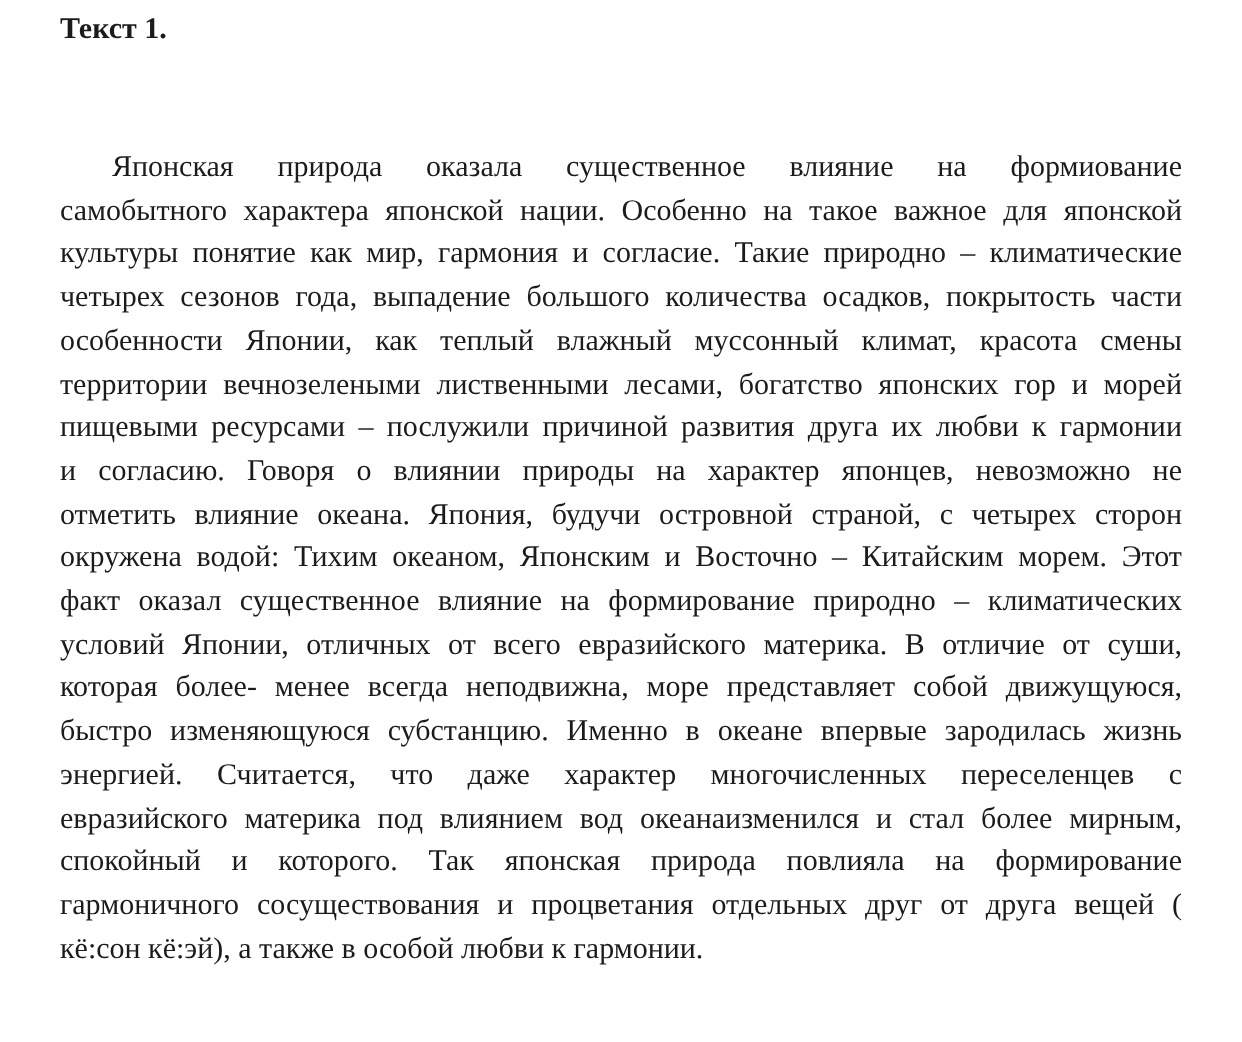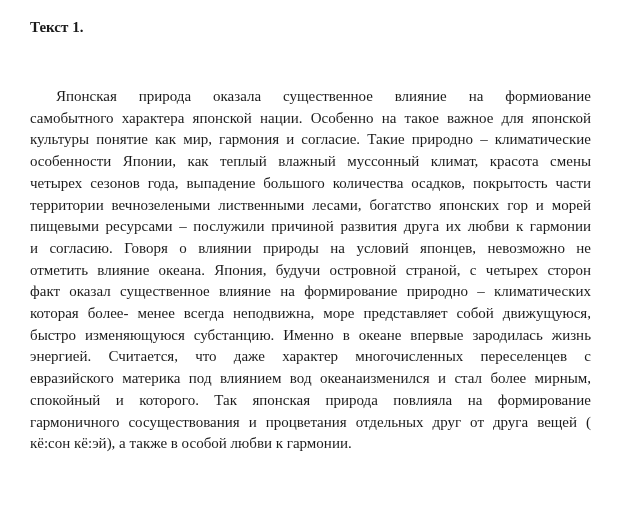--- a/index.html
+++ b/index.html
@@ -9,21 +9,21 @@
   }
   body {
     width: 621px;
     height: 521px;
     overflow: hidden;
   }
   .page {
     box-sizing: border-box;
     width: 621px;
     height: 521px;
-    padding: 16px 30px 0 30px;
+    padding: 4px 30px 0 30px;
     font-family: "Liberation Serif", "DejaVu Serif", serif;
     font-size: 15px;
     color: #1b1b1b;
     background: #ffffff;
   }
   .doc-title {
     font-size: 15px;
     font-weight: bold;
     line-height: 22px;
     margin: 0 0 5px 0;
@@ -51,27 +51,29 @@
 </style>
 </head>
 <body>
 
 <div class="page">
   <h1 class="doc-title">Текст 1.</h1>
   <div class="paragraph">
       <div class="line first-line">Японская природа оказала существенное влияние на формиование</div>
       <div class="line">самобытного характера японской нации. Особенно на такое важное для японской</div>
       <div class="line">культуры понятие как мир, гармония и согласие. Такие природно – климатические</div>
+      <div class="line">четырех сезонов года, выпадение большого количества осадков, покрытость части</div>
       <div class="line">особенности Японии, как теплый влажный муссонный климат, красота смены</div>
-      <div class="line">четырех сезонов года, выпадение большого количества осадков, покрытость части</div>
       <div class="line">территории вечнозелеными лиственными лесами, богатство японских гор и морей</div>
       <div class="line">пищевыми ресурсами – послужили причиной развития друга их любви к гармонии</div>
-      <div class="line">и согласию. Говоря о влиянии природы на условий японцев, невозможно не</div>
+      <div class="line">и согласию. Говоря о влиянии природы на характер японцев, невозможно не</div>
       <div class="line">отметить влияние океана. Япония, будучи островной страной, с четырех сторон</div>
+      <div class="line">окружена водой: Тихим океаном, Японским и Восточно – Китайским морем. Этот</div>
       <div class="line">факт оказал существенное влияние на формирование природно – климатических</div>
+      <div class="line">условий Японии, отличных от всего евразийского материка.  В отличие от суши,</div>
       <div class="line">которая более- менее всегда неподвижна, море представляет собой движущуюся,</div>
       <div class="line">быстро изменяющуюся субстанцию. Именно в океане впервые зародилась жизнь</div>
       <div class="line">энергией. Считается, что даже характер многочисленных переселенцев с</div>
       <div class="line">евразийского материка под влиянием вод океанаизменился и стал более мирным,</div>
       <div class="line">спокойный и которого. Так японская природа повлияла на формирование</div>
       <div class="line">гармоничного сосуществования и процветания отдельных друг от друга вещей (</div>
       <div class="line last-line">кё:сон кё:эй), а также в особой любви к гармонии.</div>
     </div>
 </div>
 

